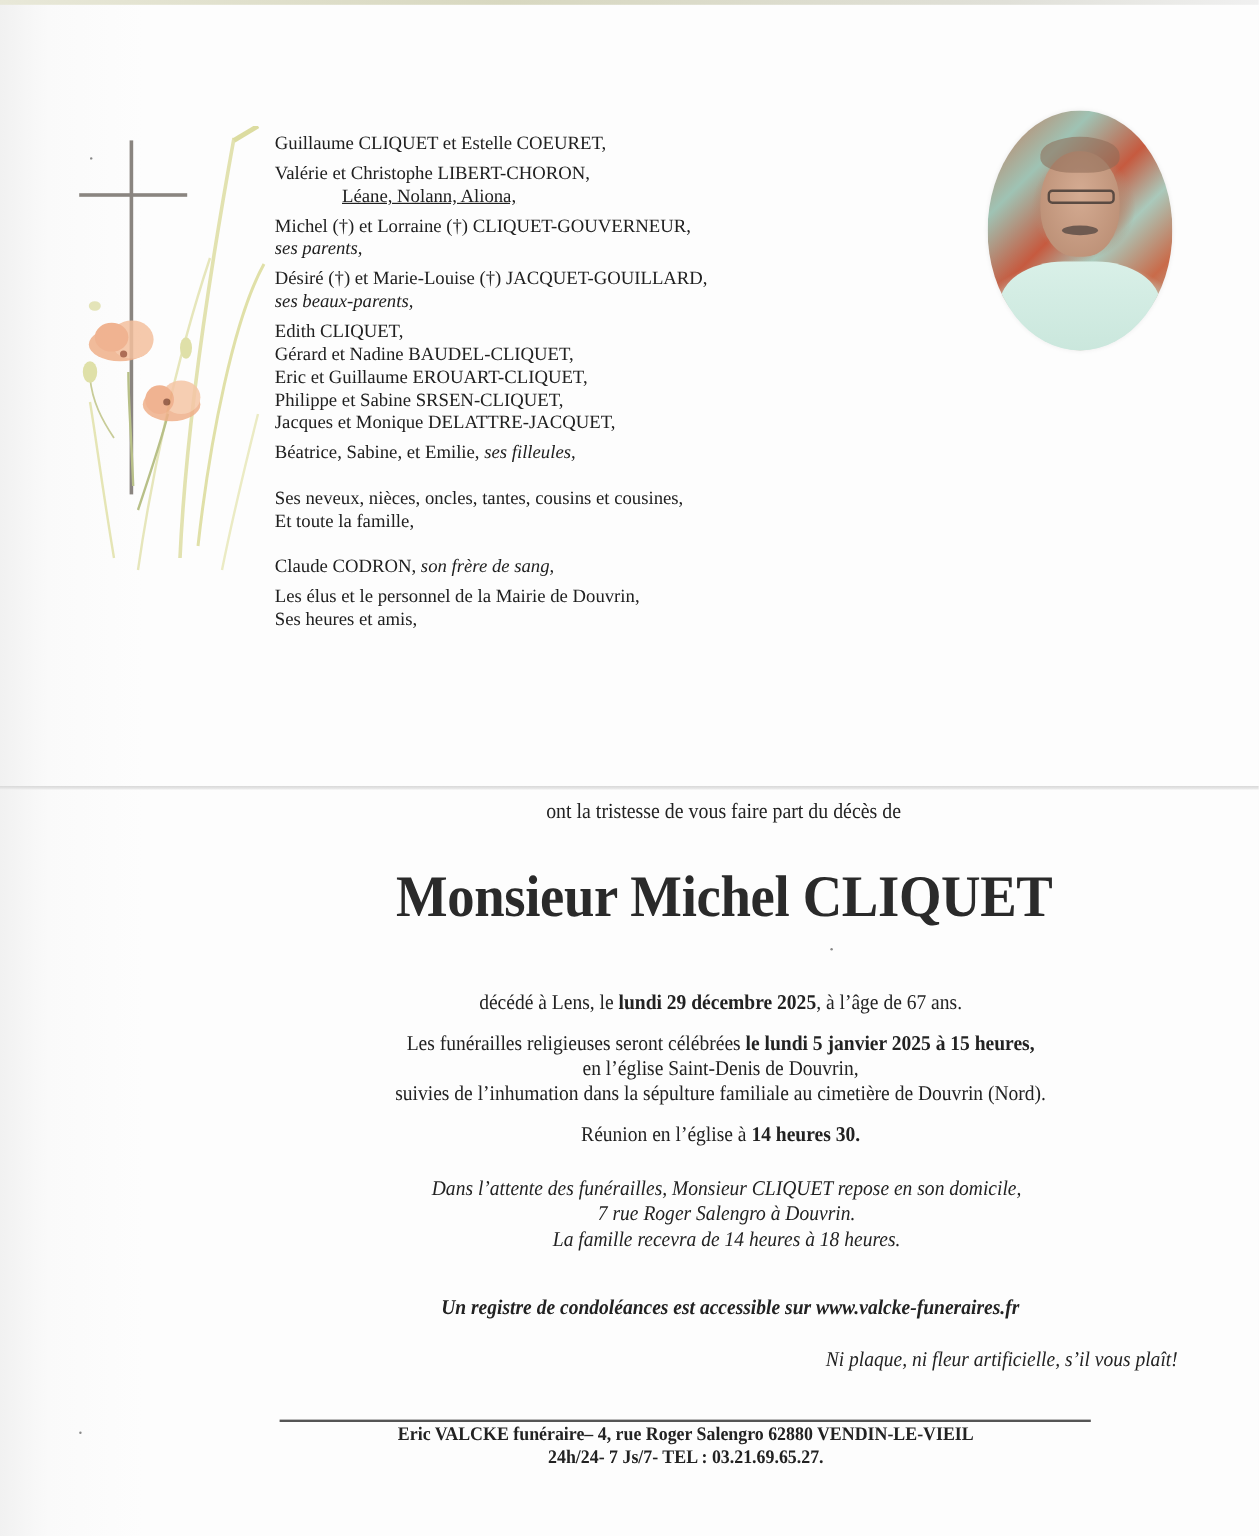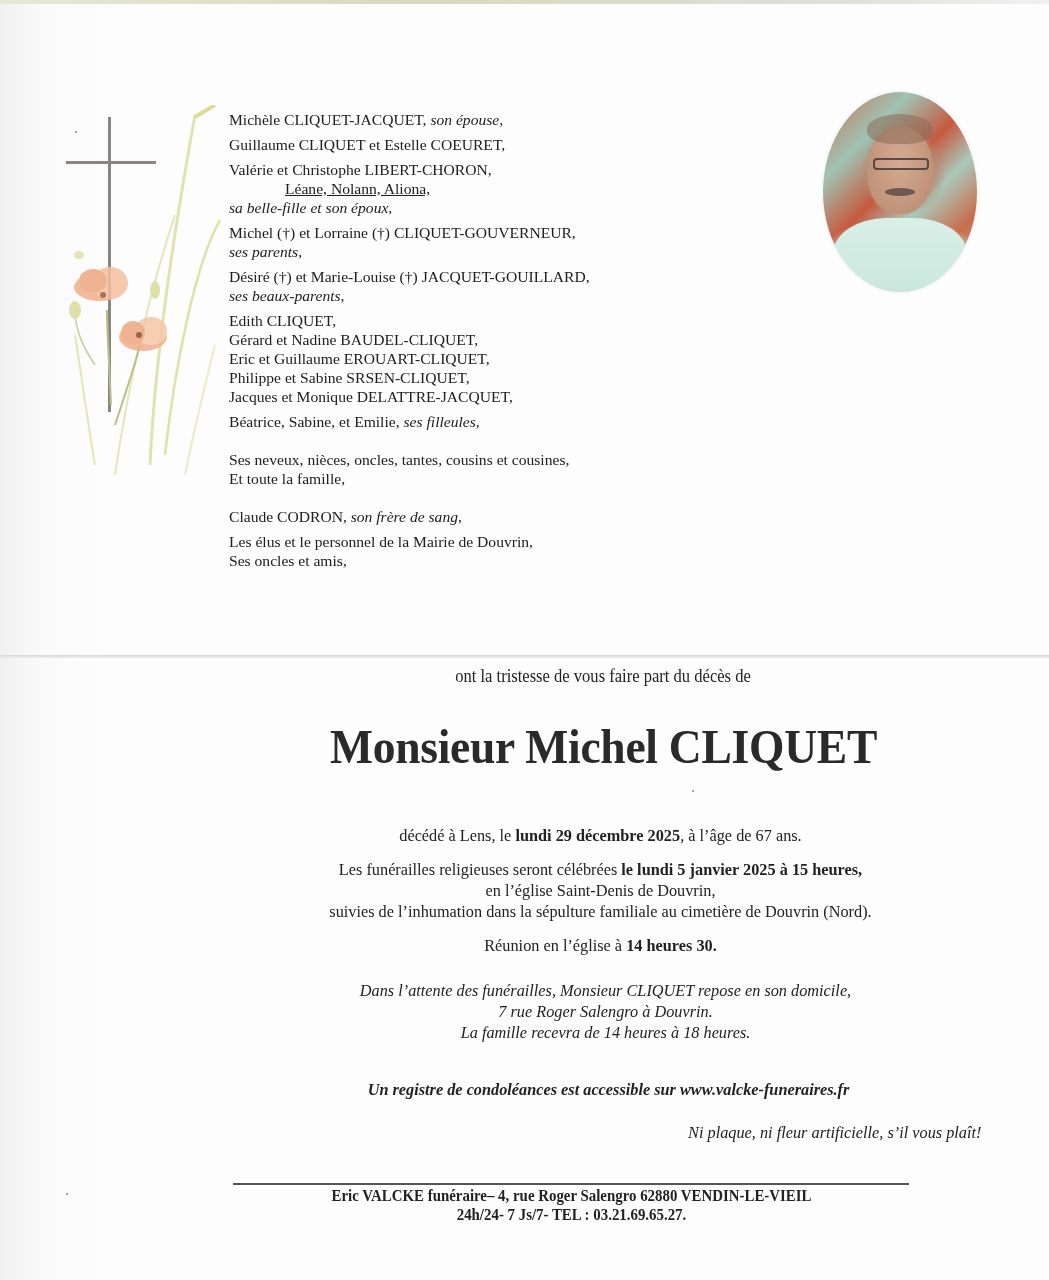--- a/index.html
+++ b/index.html
@@ -162,29 +162,25 @@
   <div class="photo">
     <div class="shirt"></div>
     <div class="face"></div>
     <div class="hair"></div>
     <div class="glasses"></div>
     <div class="mustache"></div>
   </div>
 
   <div class="family">
     <div class="group">
-      <span class="line"><span>Michèle CLIQUET-JACQUET, </span><em>son épouse,</em></span>
-    </div>
-    <div class="group">
       <span class="line">Guillaume CLIQUET et Estelle COEURET,</span>
     </div>
     <div class="group">
       <span class="line">Valérie et Christophe LIBERT-CHORON,</span>
       <span class="line indent">Léane, Nolann, Aliona,</span>
-      <span class="line"><em>sa belle-fille et son époux,</em></span>
     </div>
     <div class="group">
       <span class="line">Michel (†) et Lorraine (†) CLIQUET-GOUVERNEUR,</span>
       <span class="line"><em>ses parents,</em></span>
     </div>
     <div class="group">
       <span class="line">Désiré (†) et Marie-Louise (†) JACQUET-GOUILLARD,</span>
       <span class="line"><em>ses beaux-parents,</em></span>
     </div>
     <div class="group">
@@ -199,21 +195,21 @@
     </div>
     <div class="group gap-lg">
       <span class="line">Ses neveux, nièces, oncles, tantes, cousins et cousines,</span>
       <span class="line">Et toute la famille,</span>
     </div>
     <div class="group">
       <span class="line"><span>Claude CODRON, </span><em>son frère de sang,</em></span>
     </div>
     <div class="group">
       <span class="line">Les élus et le personnel de la Mairie de Douvrin,</span>
-      <span class="line">Ses oncles et amis,</span>
+      <span class="line">Ses heures et amis,</span>
     </div>
   </div>
 
   <div class="fold-line"></div>
 
   <div class="center intro">ont la tristesse de vous faire part du décès de</div>
 
   <div class="center name">Monsieur Michel CLIQUET</div>
 
   <div class="center details">

